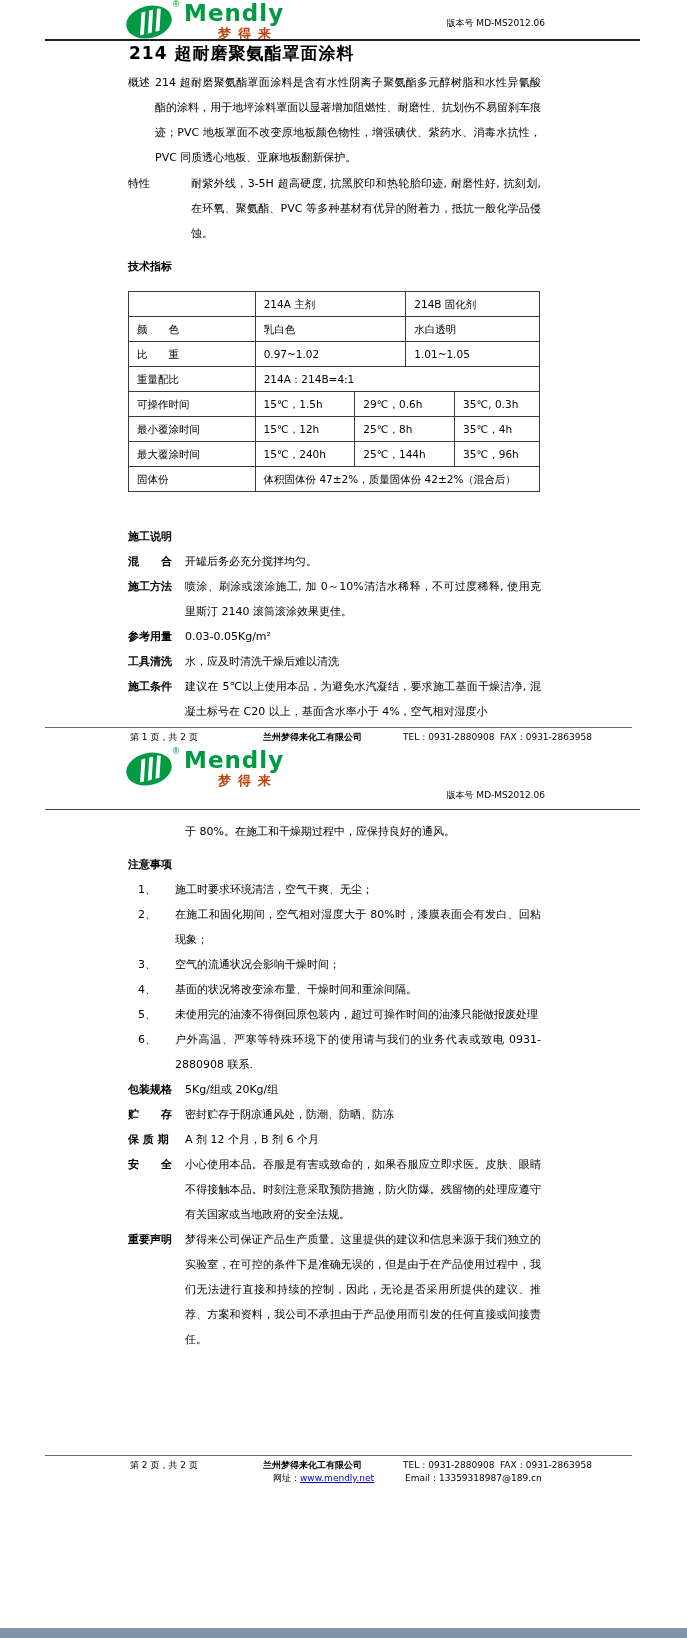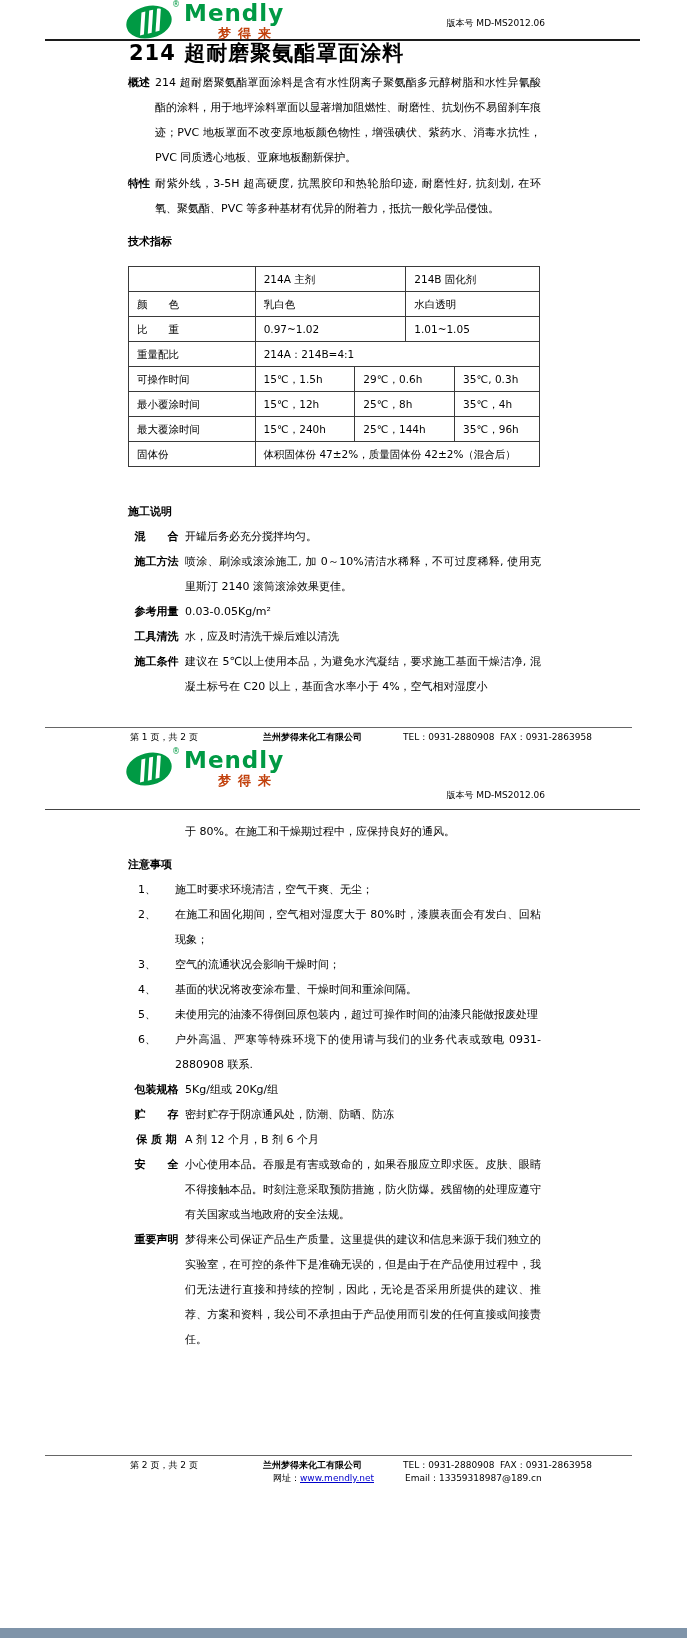--- a/index.html
+++ b/index.html
@@ -12,27 +12,27 @@
   .logo{position:absolute;left:126px;display:flex;align-items:flex-start;}
   .logo-text{margin-left:4px;line-height:1;}
   .brand{font-size:23px;font-weight:bold;color:#009A44;letter-spacing:1px;font-family:"DejaVu Sans",sans-serif;}
   .brand-cn{font-size:13px;font-weight:bold;color:#c2410c;letter-spacing:7px;margin-left:34px;margin-top:2px;}
   .reg{font-size:8px;color:#009A44;vertical-align:top;position:relative;top:-2px;}
   .version{position:absolute;right:142px;font-size:9px;color:#000;}
   .rule-top{position:absolute;left:45px;right:47px;height:2px;background:#1c1c1c;}
 
   
   .content{position:absolute;left:128px;width:413px;font-size:11px;line-height:25px;}
-  .doc-title{font-size:21px;font-weight:bold;letter-spacing:1px;margin:0 0 6px 1px;line-height:22px;}
+  .doc-title{font-size:17px;font-weight:bold;letter-spacing:1px;margin:0 0 6px 1px;line-height:22px;}
   .hang{display:flex;}
-  .hang .lbl{width:27px;flex:none;font-weight:bold;}
+  .hang .lbl{width:27px;flex:none;font-weight:normal;}
   .hang .txt{width:386px;text-align:justify;}
   .heading{font-weight:bold;}
   .item{display:flex;}
-  .item .lbl4{width:57px;flex:none;font-weight:bold;text-align:center;}
+  .item .lbl4{width:57px;flex:none;font-weight:bold;}
   .item .txt{flex:1;text-align:justify;}
   .note{display:flex;}
   .note .num{width:47px;flex:none;padding-left:10px;box-sizing:border-box;}
   .note .txt{flex:1;text-align:justify;}
 
   
   table.spec{border-collapse:collapse;width:412px;font-size:10.5px;margin-top:12px;}
   table.spec.second{margin-top:-1px;}
   table.spec td{border:1px solid #3a3a3a;height:22px;padding:1px 8px;line-height:14px;}
   .ct{text-align:left;}
@@ -76,21 +76,21 @@
   <div class="rule-top" style="top:39px;"></div>
 
   <div class="content" style="top:42px;">
     <div class="doc-title">214 超耐磨聚氨酯罩面涂料</div>
 
     <div class="hang">
       <span class="lbl">概述</span>
       <span class="txt">214 超耐磨聚氨酯罩面涂料是含有水性阴离子聚氨酯多元醇树脂和水性异氰酸酯的涂料，用于地坪涂料罩面以显著增加阻燃性、耐磨性、抗划伤不易留刹车痕迹；PVC 地板罩面不改变原地板颜色物性，增强碘伏、紫药水、消毒水抗性，PVC 同质透心地板、亚麻地板翻新保护。</span>
     </div>
 
-    <div class="hang" style="margin-top:1px;">
+    <div class="hang" style="margin-top:1px;gap:36px;">
       <span class="lbl">特性</span>
       <span class="txt">耐紫外线，3-5H 超高硬度, 抗黑胶印和热轮胎印迹, 耐磨性好, 抗刻划, 在环氧、聚氨酯、PVC 等多种基材有优异的附着力，抵抗一般化学品侵蚀。</span>
     </div>
 
     <div class="heading" style="margin-top:8px;">技术指标</div>
 
     <table class="spec">
       <colgroup>
           <col style="width:127px">
           <col style="width:151px">

